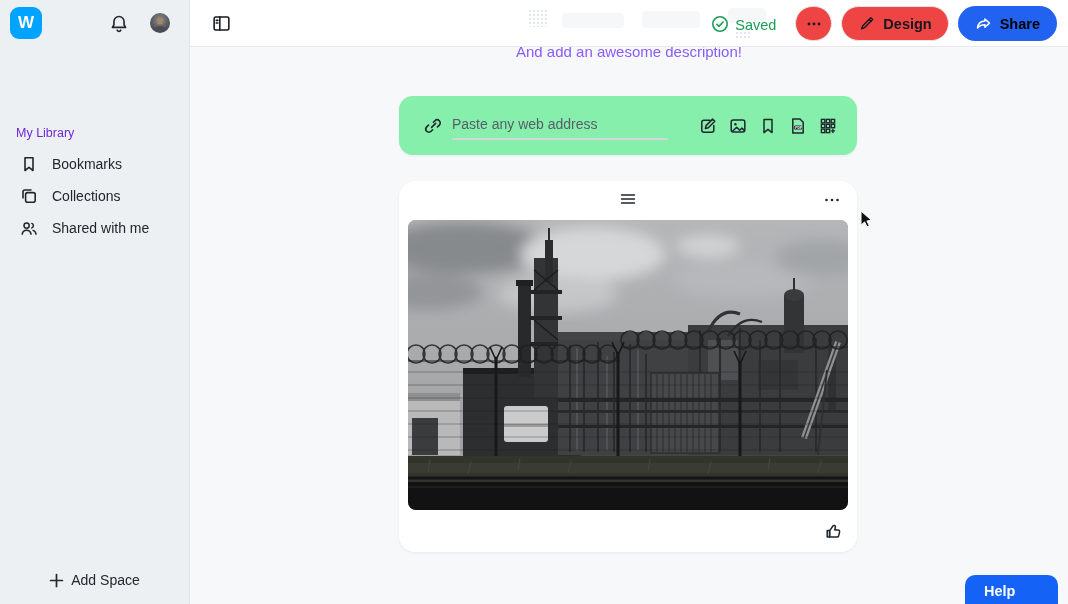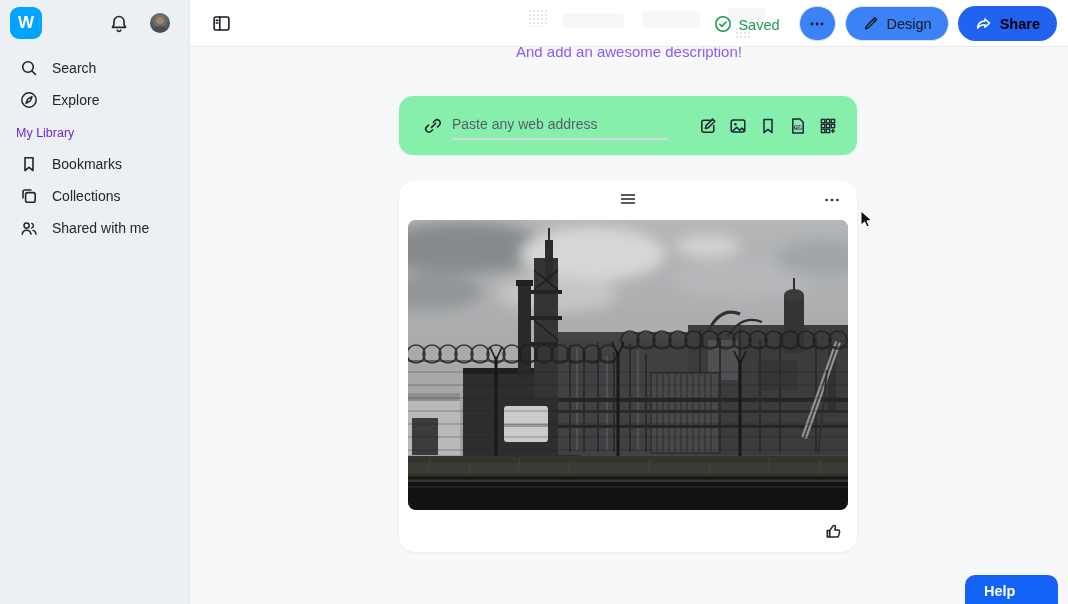--- a/index.html
+++ b/index.html
@@ -56,22 +56,22 @@
     background-size:4px 4px; background-color:transparent; opacity:.8;
   }
   .topbar-right {
     position:absolute; right:11px; top:6px; height:35px;
     display:flex; align-items:center; gap:9px;
   }
   .saved { display:flex; align-items:flex-end; gap:6px; color:#1a9e55;
     font-size:14.5px; margin-right:10px; }
   .pill-btn {
     height:35px; display:flex; align-items:center; justify-content:center; gap:8px;
-    background:#3b82f6; border:1px solid #e3e6e9; border-radius:18px;
-    font-size:14.5px; font-weight:normal; color:#15191f; cursor:pointer;
+    background:#ef4444; border:1px solid #e3e6e9; border-radius:18px;
+    font-size:14.5px; font-weight:bold; color:#15191f; cursor:pointer;
   }
   .more-btn { width:37px; }
   .design-btn { padding:0 16px; }
   .share-btn {
     height:35px; padding:0 17px; border-radius:18px; border:none;
     background:#2163f0; color:#000000; display:flex; align-items:center; gap:8px;
     font-size:14.5px; font-weight:bold; cursor:pointer;
   }
 
   
@@ -130,40 +130,20 @@
       </span>
     </div>
     <div class="avatar" aria-label="user avatar">
       <svg width="20" height="20" viewBox="0 0 20 20">
         <circle cx="10" cy="8" r="3.2" fill="#a9855f"></circle>
         <path d="M3.5 18c.8-3.4 3.4-5 6.5-5s5.7 1.6 6.5 5Z" fill="#4a4e53"></path>
       </svg>
     </div>
   </div>
 
-  <nav class="nav">
-    <div class="nav-item">
-      <span>
-        <svg width="18" height="18" viewBox="0 0 18 18" fill="none" stroke="#20262e" stroke-width="1.6" stroke-linecap="round">
-          <circle cx="8" cy="8" r="5.3"></circle>
-            <line x1="12.2" y1="12.2" x2="15.5" y2="15.5"></line>
-        </svg>
-      </span>
-      <span>Search</span>
-    </div>
-    <div class="nav-item">
-      <span>
-        <svg width="18" height="18" viewBox="0 0 18 18" fill="none" stroke="#20262e" stroke-width="1.5" stroke-linejoin="round">
-          <circle cx="9" cy="9" r="7.2"></circle>
-          <path d="M12 5.6 10.4 9.8 6 12.4 7.6 8.2 Z"></path>
-        </svg>
-      </span>
-      <span>Explore</span>
-    </div>
-  </nav>
 
   <div class="section-label">My Library</div>
 
   <nav class="nav2">
     <div class="nav-item">
       <span>
         <svg width="18" height="18" viewBox="0 0 18 18" fill="none" stroke="#20262e" stroke-width="1.6" stroke-linejoin="round">
           <path d="M5 2.8h8v12.7l-4-3.1-4 3.1Z"></path>
         </svg>
       </span>
@@ -184,20 +164,29 @@
           <circle cx="6.6" cy="6.6" r="2.6"></circle>
           <path d="M2.2 15.2c.4-2.6 2.2-4 4.4-4s4 1.4 4.4 4"></path>
           <path d="M11.8 4.4a2.4 2.4 0 0 1 0 4.5"></path>
           <path d="M13 11.4c1.7.5 2.7 1.8 3 3.8"></path>
         </svg>
       </span>
       <span>Shared with me</span>
     </div>
   </nav>
 
+  <div class="add-space">
+    <span>
+      <svg width="15" height="15" viewBox="0 0 14 14" fill="none" stroke="#23282f" stroke-width="1.6" stroke-linecap="round">
+        <line x1="7" y1="1.5" x2="7" y2="12.5"></line>
+          <line x1="1.5" y1="7" x2="12.5" y2="7"></line>
+      </svg>
+    </span>
+    <span>Add Space</span>
+  </div>
 </aside>
 
 <div class="main-desc">And add an awesome description!</div>
 
 <header class="topbar">
   <div class="ghost dots" style="left:338px; top:9px; width:20px; height:18px;"></div>
   <div class="ghost" style="left:372px; top:13px; width:62px; height:15px;"></div>
   <div class="ghost" style="left:452px; top:11px; width:58px; height:17px;"></div>
   <div class="ghost" style="left:538px; top:8px; width:38px; height:15px;"></div>
   <div class="ghost dots" style="left:545px; top:27px; width:16px; height:13px;"></div>

